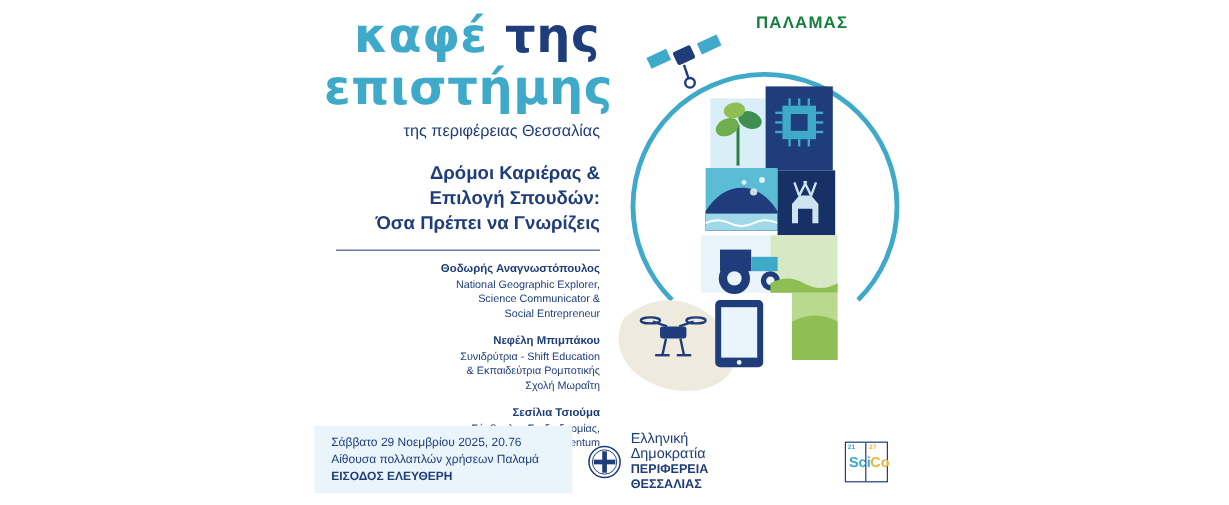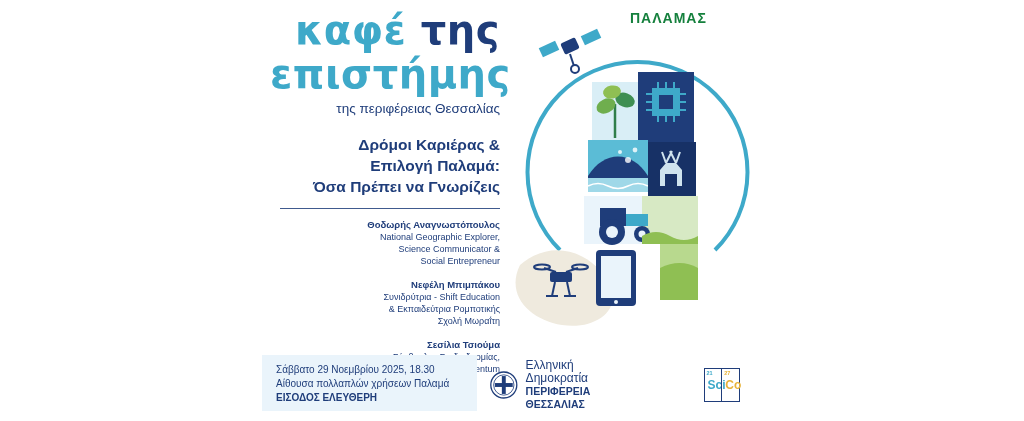--- a/index.html
+++ b/index.html
@@ -218,21 +218,21 @@
         <span class="accent">καφέ</span><span> της</span>
       </div>
       <div class="title-line second">
         <span>επιστήμης</span>
       </div>
       <div class="subtitle">της περιφέρειας Θεσσαλίας</div>
     </div>
 
     <div class="theme-block">
       <div class="theme-line">Δρόμοι Καριέρας &amp;</div>
-      <div class="theme-line">Επιλογή Παλαμά:</div>
+      <div class="theme-line">Επιλογή Σπουδών:</div>
       <div class="theme-line">Όσα Πρέπει να Γνωρίζεις</div>
     </div>
 
     <div class="divider"></div>
 
     <div class="speakers">
       <div class="speaker">
         <div class="name">Θοδωρής Αναγνωστόπουλος</div>
         <div class="role" style="white-space:pre-line;">National Geographic Explorer,
 Science Communicator &amp;
@@ -245,21 +245,21 @@
 Σχολή Μωραΐτη</div>
       </div>
       <div class="speaker">
         <div class="name">Σεσίλια Τσιούμα</div>
         <div class="role" style="white-space:pre-line;">Σύμβουλος Σταδιοδρομίας,
 Orientum</div>
       </div>
     </div>
 
     <div class="info-box">
-      <div class="row">Σάββατο 29 Νοεμβρίου 2025, 18.30</div>
+      <div class="row">Σάββατο 29 Νοεμβρίου 2025, 20.76</div>
       <div class="row">Αίθουσα πολλαπλών χρήσεων Παλαμά</div>
       <div class="row bold">ΕΙΣΟΔΟΣ ΕΛΕΥΘΕΡΗ</div>
     </div>
   </div>
 
   <div class="city-label">ΠΑΛΑΜΑΣ</div>
 
   <div class="illustration">
     <svg width="250" height="360" viewBox="0 0 250 360" xmlns="http://www.w3.org/2000/svg">
 

